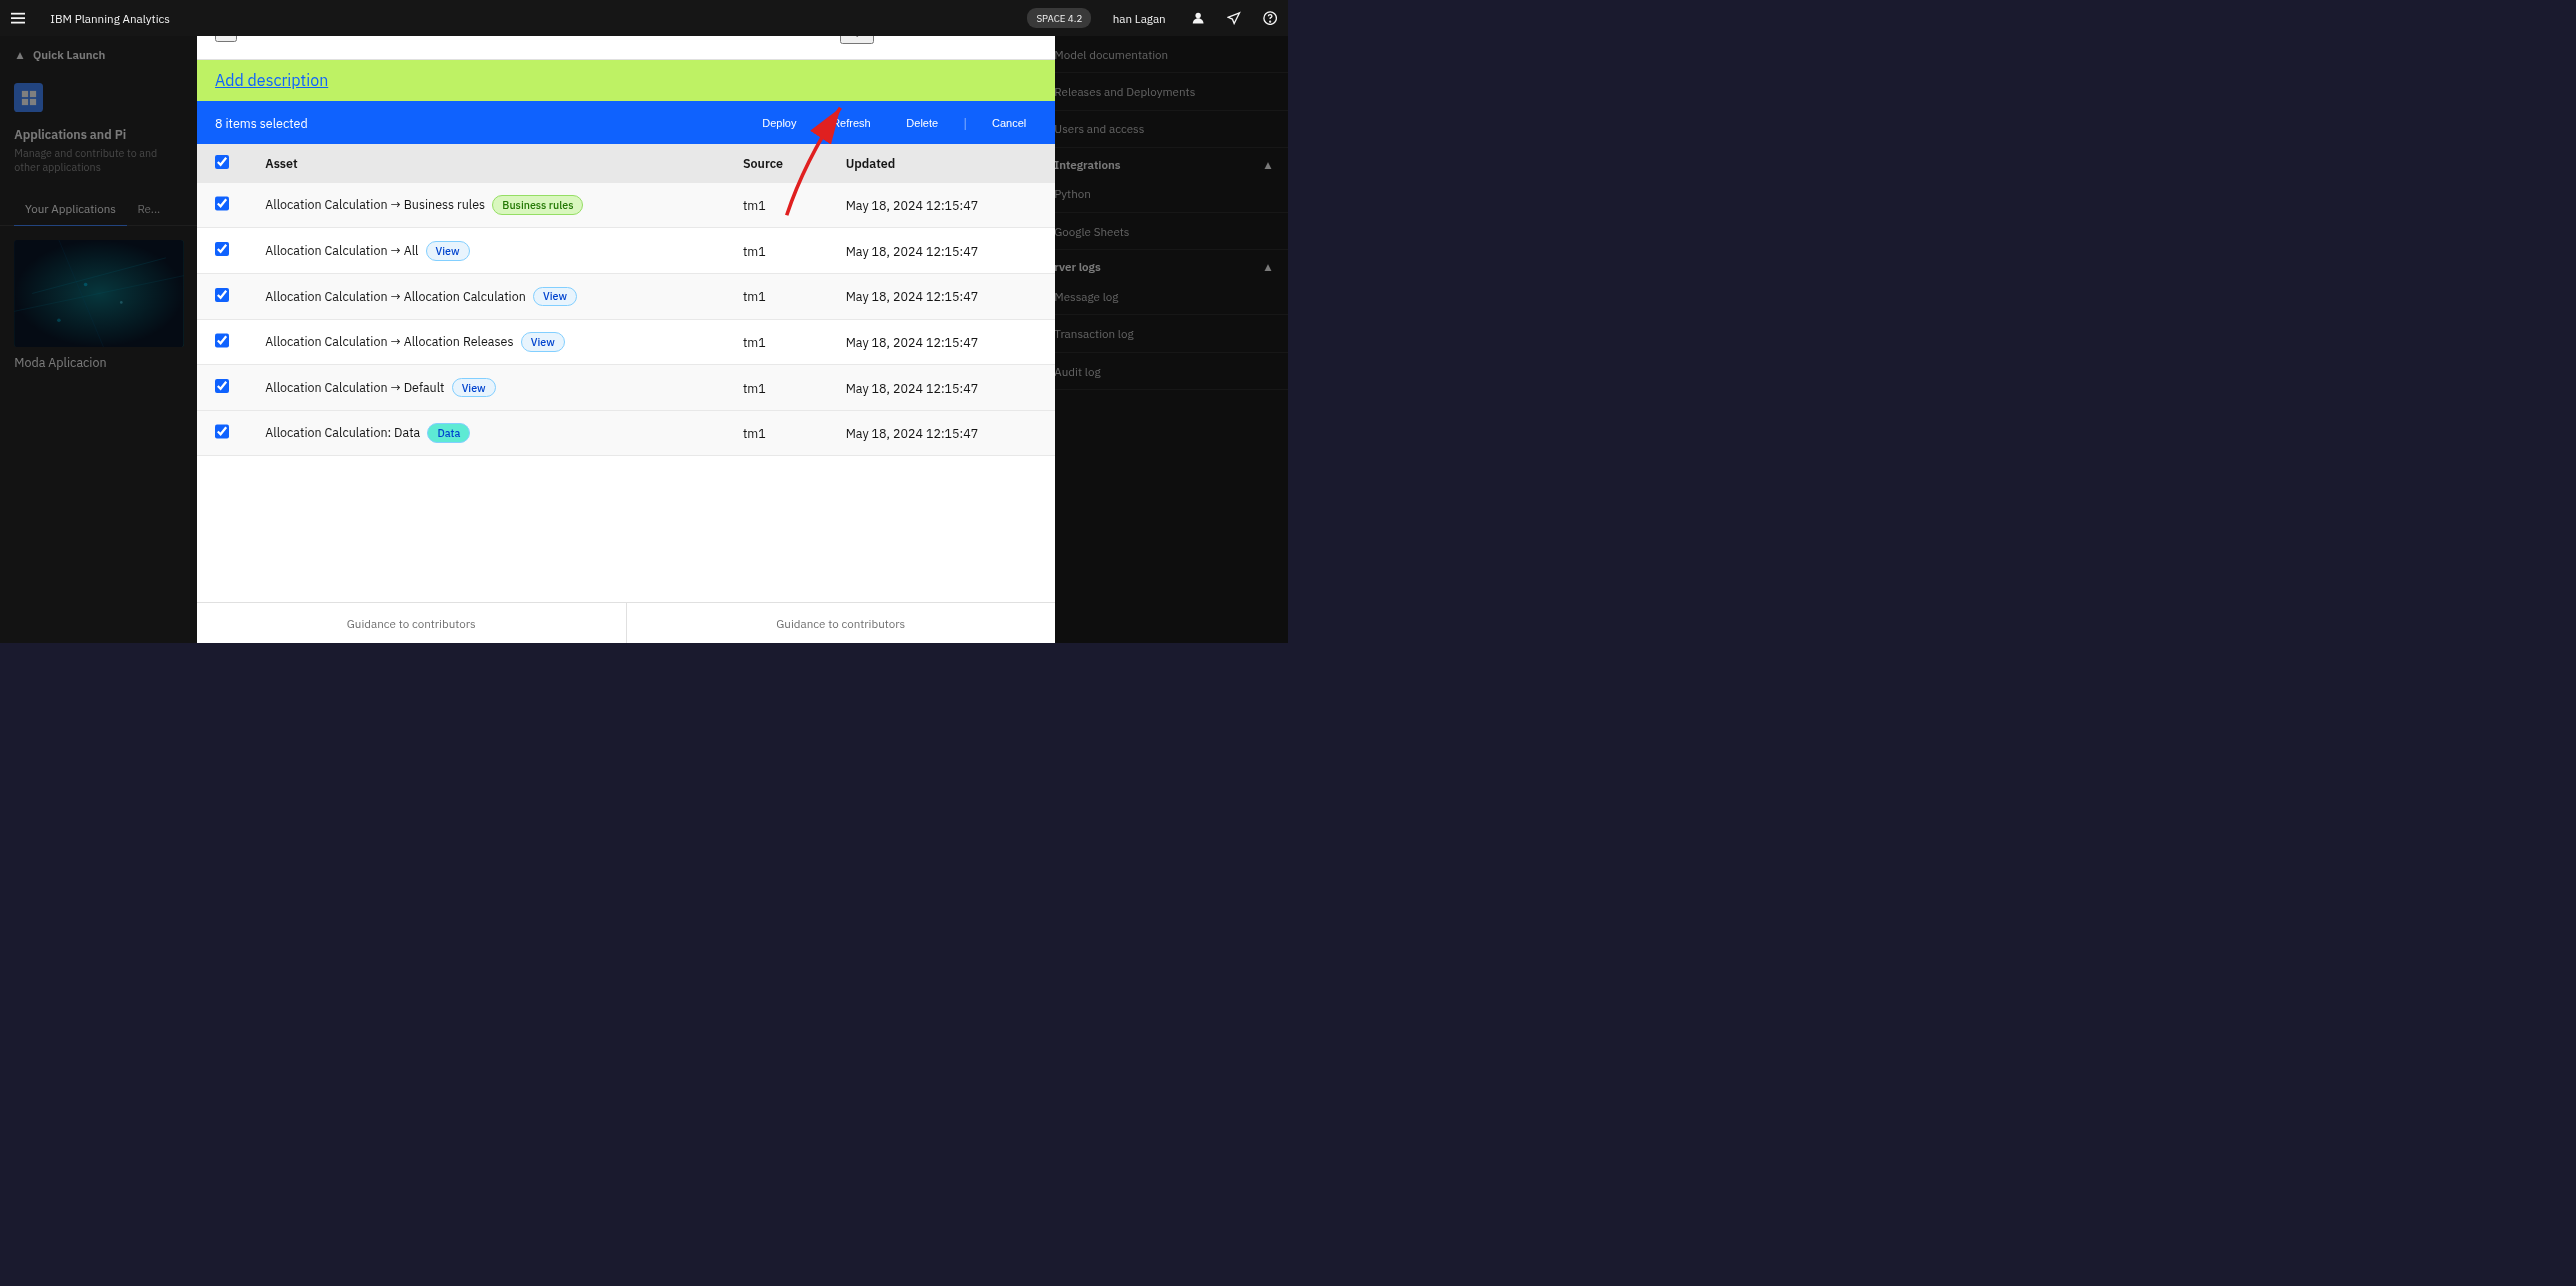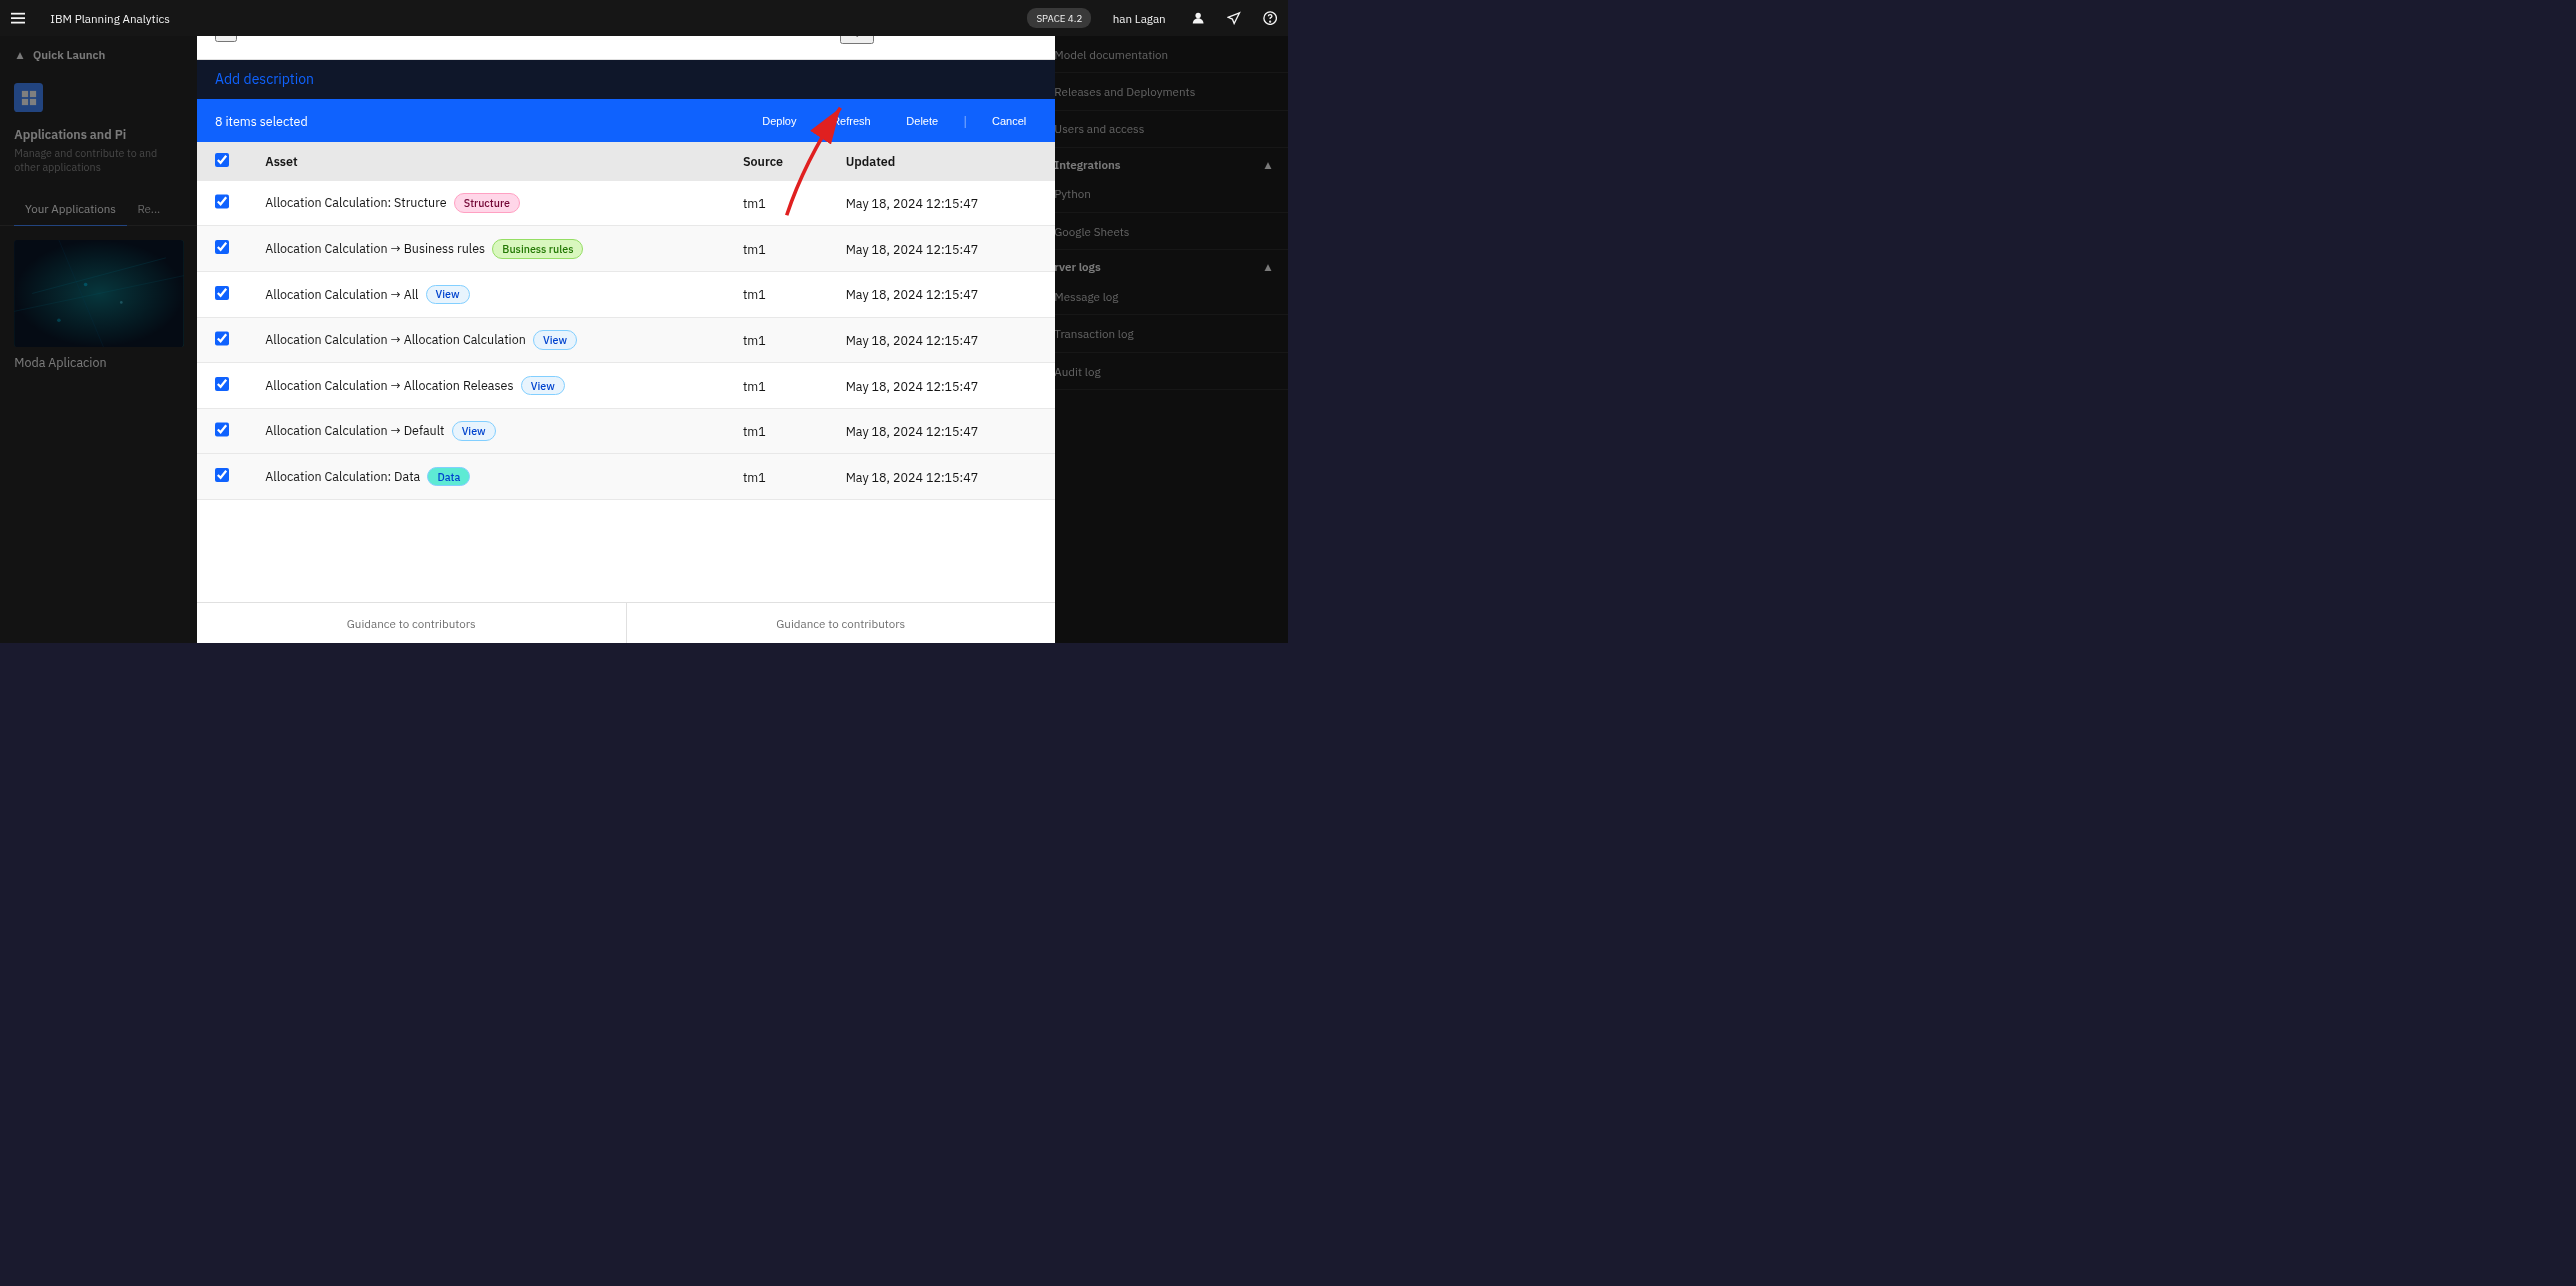--- a/index.html
+++ b/index.html
@@ -81,21 +81,21 @@
       display: flex; align-items: center; padding: 14.3px 18px; background: #fff;
       border-bottom: 0.9px solid #e0e0e0; flex-shrink: 0; gap: 10.7px;
     }
     .modal-back-btn { cursor: pointer; color: #161616; font-size: 16px; }
     .modal-title { font-size: 18px; font-weight: 400; color: #161616; flex: 1; }
     .modal-more-btn { cursor: pointer; color: #161616; font-size: 16px; padding: 3.6px 7.2px; }
     .modal-timestamp { color: #0f62fe; font-size: 11.6px; }
     .modal-clock-icon { color: #0f62fe; }
 
     .modal-desc-link {
-      padding: 10.7px 18px; color: #0f62fe; font-size: 14px; cursor: pointer; background: #0f172a; flex-shrink: 0;
+      padding: 10.7px 18px; color: #0f62fe; font-size: 16px; cursor: pointer; background: #bef264; flex-shrink: 0; text-decoration: underline;
     }
 
     
     .selection-bar {
       background: #0f62fe; color: #fff; display: flex; align-items: center;
       padding: 0 18px; height: 43px; flex-shrink: 0; gap: 14.3px;
     }
     .selection-count { flex: 1; font-size: 12.5px; }
     .selection-action-btn {
       background: transparent; border: none; color: #fff; font-size: 11px;
@@ -311,26 +311,20 @@
           <th>
             <span>Source</span>
           </th>
           <th>
             <span>Updated</span>
           </th>
         </tr>
       </thead>
       <tbody id="table-body">
 
-      <tr>
-            <td><input type="checkbox" class="cb" checked="" style=""></td>
-            <td><span>Allocation Calculation: Structure</span><span class="tag tag-structure">Structure</span></td>
-            <td>tm1</td>
-            <td>May 18, 2024 12:15:47</td>
-          </tr>
           <tr class="row-even">
             <td><input type="checkbox" class="cb" checked="" style=""></td>
             <td><span>Allocation Calculation → Business rules</span><span class="tag tag-business">Business rules</span></td>
             <td>tm1</td>
             <td>May 18, 2024 12:15:47</td>
           </tr>
           <tr>
             <td><input type="checkbox" class="cb" checked="" style=""></td>
             <td><span>Allocation Calculation → All</span><span class="tag tag-view">View</span></td>
             <td>tm1</td>

